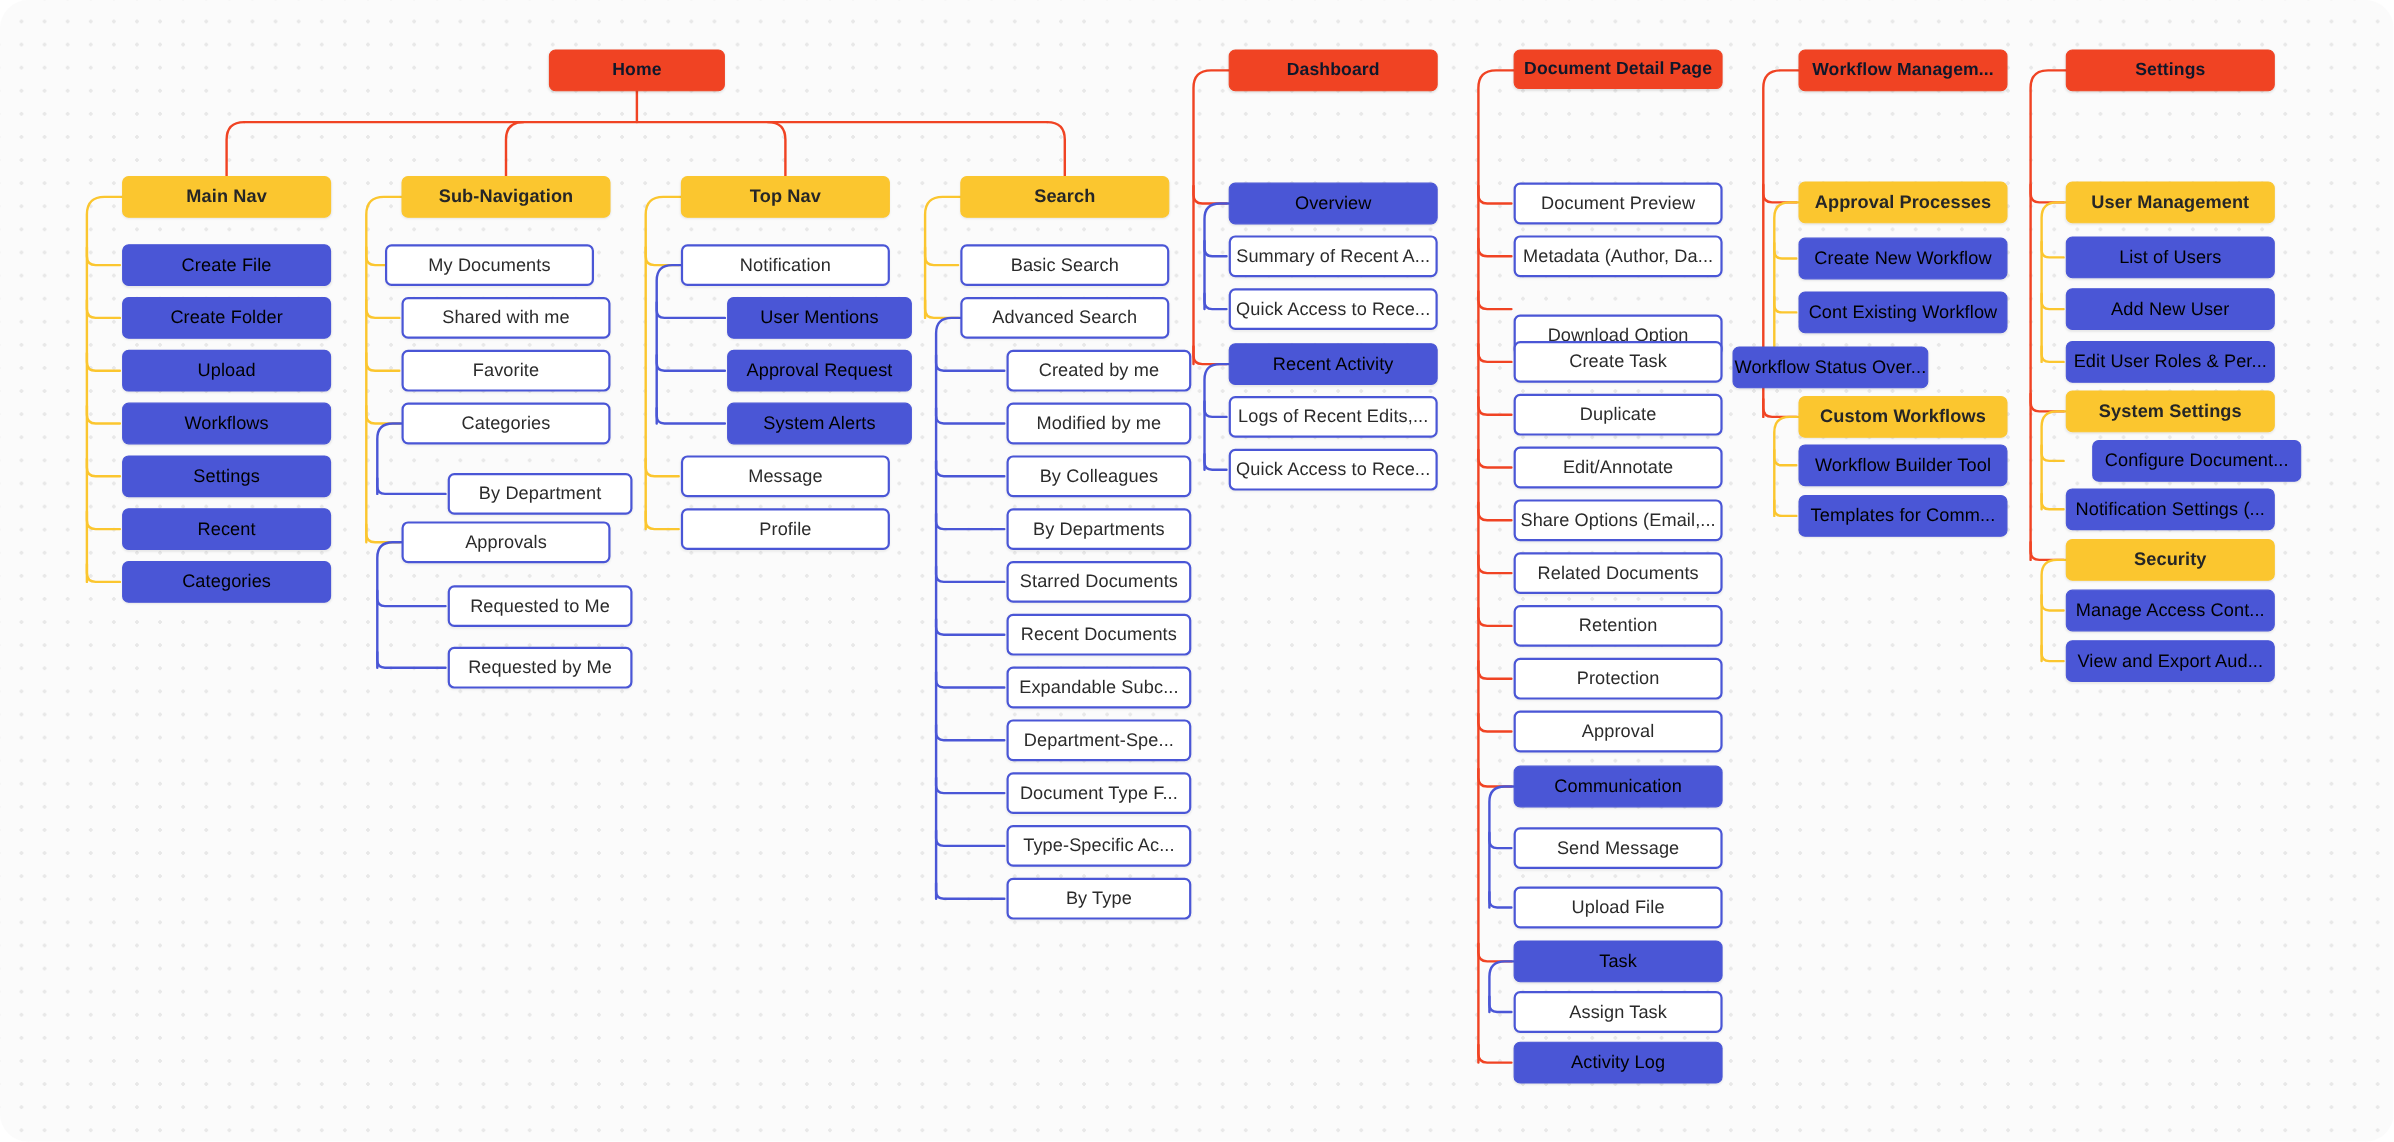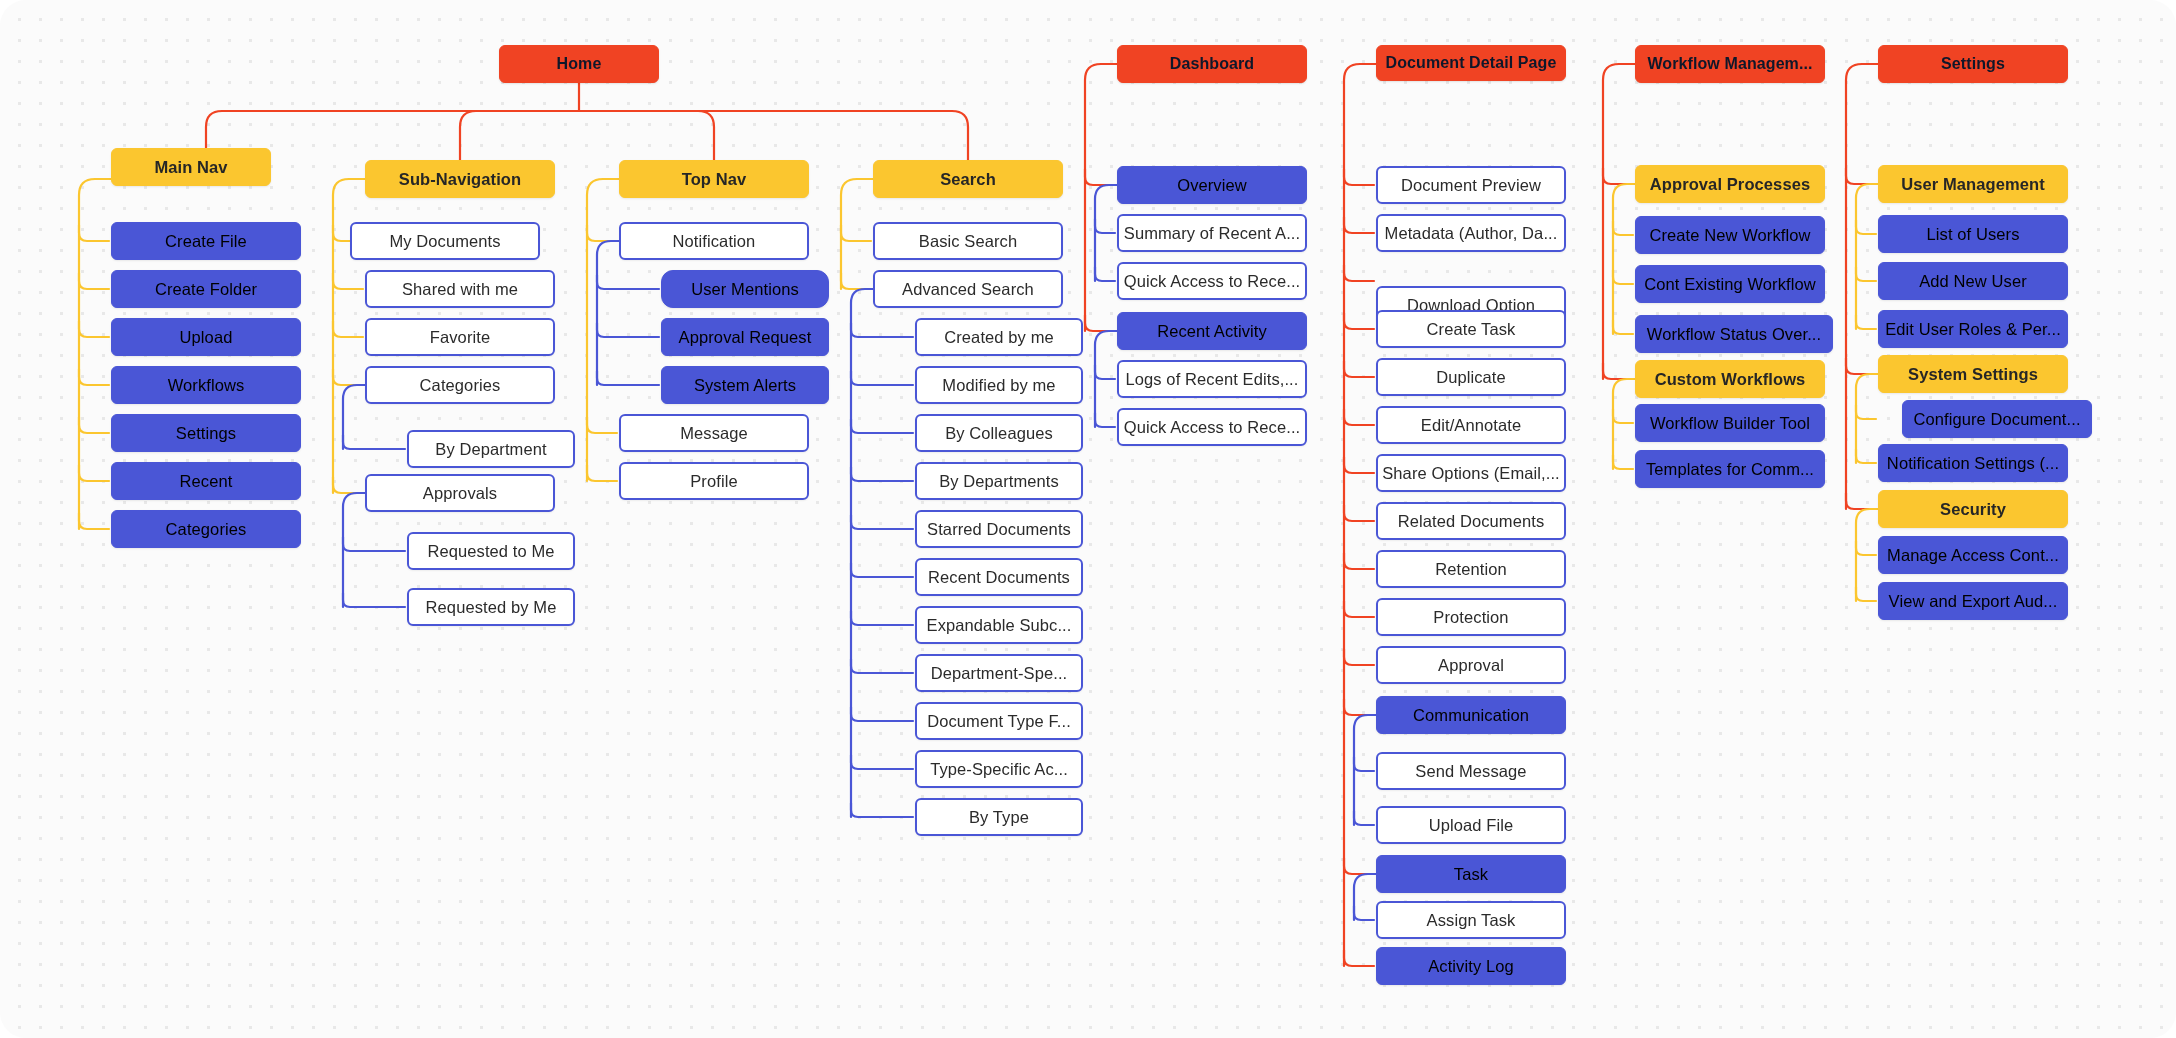--- a/index.html
+++ b/index.html
@@ -179,40 +179,40 @@
       <path d="M 1856 315 L 1856 322 Q 1856 329 1863 329 L 1876 329" fill="none" stroke="#fbc62f" stroke-width="2.2" stroke-linecap="round"></path>
       <path d="M 1878 374 L 1870 374 Q 1856 374 1856 388 L 1856 463" fill="none" stroke="#fbc62f" stroke-width="2.2" stroke-linecap="round"></path>
       <path d="M 1856 405 L 1856 412 Q 1856 419 1863 419 L 1876 419" fill="none" stroke="#fbc62f" stroke-width="2.2" stroke-linecap="round"></path>
       <path d="M 1856 449 L 1856 456 Q 1856 463 1863 463 L 1876 463" fill="none" stroke="#fbc62f" stroke-width="2.2" stroke-linecap="round"></path>
       <path d="M 1878 509 L 1870 509 Q 1856 509 1856 523 L 1856 601" fill="none" stroke="#fbc62f" stroke-width="2.2" stroke-linecap="round"></path>
       <path d="M 1856 541 L 1856 548 Q 1856 555 1863 555 L 1876 555" fill="none" stroke="#fbc62f" stroke-width="2.2" stroke-linecap="round"></path>
       <path d="M 1856 587 L 1856 594 Q 1856 601 1863 601 L 1876 601" fill="none" stroke="#fbc62f" stroke-width="2.2" stroke-linecap="round"></path>
     </svg>
   <div id="nodes">
       <div class="node root" style="left: 499px; top: 45px; width: 160px; height: 38px;">Home</div>
-      <div class="node yellow" style="left: 111px; top: 148px; width: 160px; height: 38px;">Main Nav</div>
+      <div class="node yellow" style="left: 111px; top: 160px; width: 190px; height: 38px;">Main Nav</div>
       <div class="node blue" style="left: 111px; top: 222px; width: 190px; height: 38px;">Create File</div>
       <div class="node blue" style="left: 111px; top: 270px; width: 190px; height: 38px;">Create Folder</div>
       <div class="node blue" style="left: 111px; top: 318px; width: 190px; height: 38px;">Upload</div>
       <div class="node blue" style="left: 111px; top: 366px; width: 190px; height: 38px;">Workflows</div>
       <div class="node blue" style="left: 111px; top: 414px; width: 190px; height: 38px;">Settings</div>
       <div class="node blue" style="left: 111px; top: 462px; width: 190px; height: 38px;">Recent</div>
       <div class="node blue" style="left: 111px; top: 510px; width: 190px; height: 38px;">Categories</div>
       <div class="node yellow" style="left: 365px; top: 160px; width: 190px; height: 38px;">Sub-Navigation</div>
       <div class="node white" style="left: 350px; top: 222px; width: 190px; height: 38px;">My Documents</div>
       <div class="node white" style="left: 365px; top: 270px; width: 190px; height: 38px;">Shared with me</div>
       <div class="node white" style="left: 365px; top: 318px; width: 190px; height: 38px;">Favorite</div>
       <div class="node white" style="left: 365px; top: 366px; width: 190px; height: 38px;">Categories</div>
       <div class="node white" style="left: 407px; top: 430px; width: 168px; height: 38px;">By Department</div>
       <div class="node white" style="left: 365px; top: 474px; width: 190px; height: 38px;">Approvals</div>
       <div class="node white" style="left: 407px; top: 532px; width: 168px; height: 38px;">Requested to Me</div>
       <div class="node white" style="left: 407px; top: 588px; width: 168px; height: 38px;">Requested by Me</div>
       <div class="node yellow" style="left: 619px; top: 160px; width: 190px; height: 38px;">Top Nav</div>
       <div class="node white" style="left: 619px; top: 222px; width: 190px; height: 38px;">Notification</div>
-      <div class="node blue" style="left: 661px; top: 270px; width: 168px; height: 38px; border-radius: 12px;">User Mentions</div>
+      <div class="node blue" style="left: 661px; top: 270px; width: 168px; height: 38px;">User Mentions</div>
       <div class="node blue" style="left: 661px; top: 318px; width: 168px; height: 38px;">Approval Request</div>
       <div class="node blue" style="left: 661px; top: 366px; width: 168px; height: 38px;">System Alerts</div>
       <div class="node white" style="left: 619px; top: 414px; width: 190px; height: 38px;">Message</div>
       <div class="node white" style="left: 619px; top: 462px; width: 190px; height: 38px;">Profile</div>
       <div class="node yellow" style="left: 873px; top: 160px; width: 190px; height: 38px;">Search</div>
       <div class="node white" style="left: 873px; top: 222px; width: 190px; height: 38px;">Basic Search</div>
       <div class="node white" style="left: 873px; top: 270px; width: 190px; height: 38px;">Advanced Search</div>
       <div class="node white" style="left: 915px; top: 318px; width: 168px; height: 38px;">Created by me</div>
       <div class="node white" style="left: 915px; top: 366px; width: 168px; height: 38px;">Modified by me</div>
       <div class="node white" style="left: 915px; top: 414px; width: 168px; height: 38px;">By Colleagues</div>
@@ -246,21 +246,21 @@
       <div class="node blue" style="left: 1376px; top: 696px; width: 190px; height: 38px;">Communication</div>
       <div class="node white" style="left: 1376px; top: 752px; width: 190px; height: 38px;">Send Message</div>
       <div class="node white" style="left: 1376px; top: 806px; width: 190px; height: 38px;">Upload File</div>
       <div class="node blue" style="left: 1376px; top: 855px; width: 190px; height: 38px;">Task</div>
       <div class="node white" style="left: 1376px; top: 901px; width: 190px; height: 38px;">Assign Task</div>
       <div class="node blue" style="left: 1376px; top: 947px; width: 190px; height: 38px;">Activity Log</div>
       <div class="node root" style="left: 1635px; top: 45px; width: 190px; height: 38px;">Workflow Managem...</div>
       <div class="node yellow" style="left: 1635px; top: 165px; width: 190px; height: 38px;">Approval Processes</div>
       <div class="node blue" style="left: 1635px; top: 216px; width: 190px; height: 38px;">Create New Workflow</div>
       <div class="node blue" style="left: 1635px; top: 265px; width: 190px; height: 38px;">Cont Existing Workflow</div>
-      <div class="node blue" style="left: 1635px; top: 315px; width: 198px; height: 38px;">Workflow Status Over...</div>
+      <div class="node blue" style="left: 1575px; top: 315px; width: 178px; height: 38px;">Workflow Status Over...</div>
       <div class="node yellow" style="left: 1635px; top: 360px; width: 190px; height: 38px;">Custom Workflows</div>
       <div class="node blue" style="left: 1635px; top: 404px; width: 190px; height: 38px;">Workflow Builder Tool</div>
       <div class="node blue" style="left: 1635px; top: 450px; width: 190px; height: 38px;">Templates for Comm...</div>
       <div class="node root" style="left: 1878px; top: 45px; width: 190px; height: 38px;">Settings</div>
       <div class="node yellow" style="left: 1878px; top: 165px; width: 190px; height: 38px;">User Management</div>
       <div class="node blue" style="left: 1878px; top: 215px; width: 190px; height: 38px;">List of Users</div>
       <div class="node blue" style="left: 1878px; top: 262px; width: 190px; height: 38px;">Add New User</div>
       <div class="node blue" style="left: 1878px; top: 310px; width: 190px; height: 38px;">Edit User Roles &amp; Per...</div>
       <div class="node yellow" style="left: 1878px; top: 355px; width: 190px; height: 38px;">System Settings</div>
       <div class="node blue" style="left: 1878px; top: 400px; width: 190px; height: 38px; margin-left: 24px;">Configure Document...</div>

